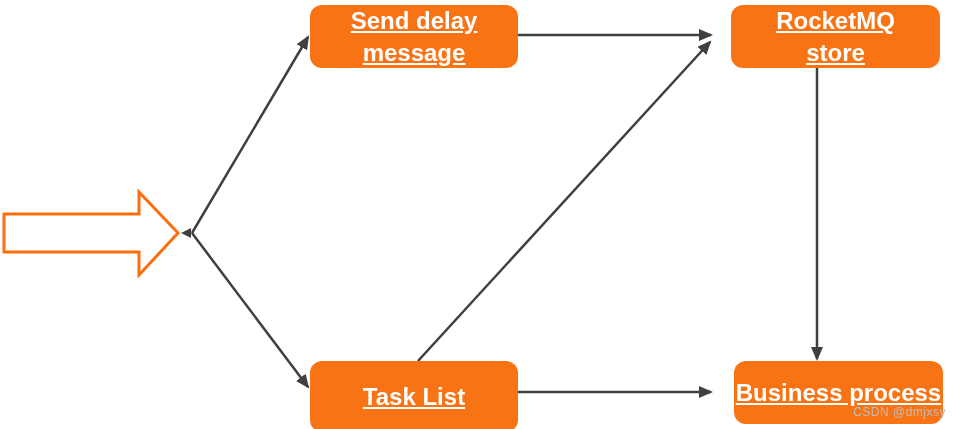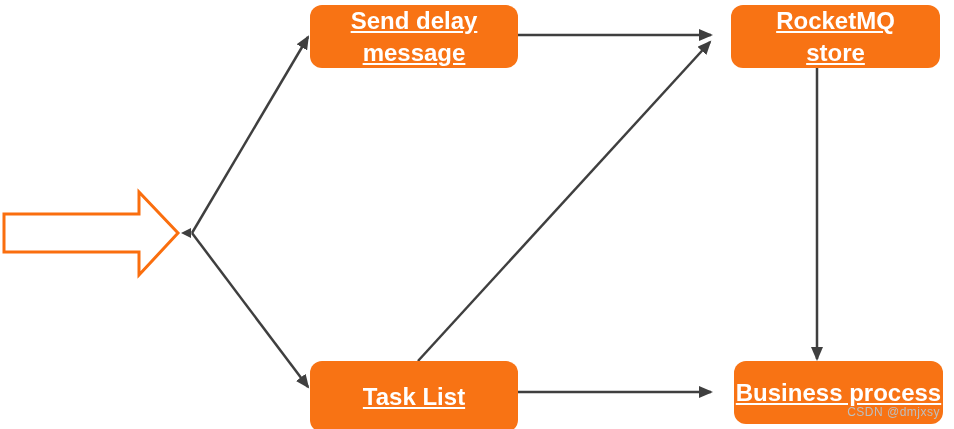--- a/index.html
+++ b/index.html
@@ -56,21 +56,21 @@
   .node-label{
     color:var(--node-text);
     font-size:24px;
     font-weight:bold;
     line-height:1.3;
     white-space:pre-line;
     text-decoration:underline;
   }
   .watermark{
     position:absolute;
-    right:14px;
+    right:8px;
     bottom:10px;
     font-size:12px;
     color:var(--watermark-text);
     letter-spacing:0.5px;
     margin-left:20px;
   }
 </style>
 </head>
 <body>
 

